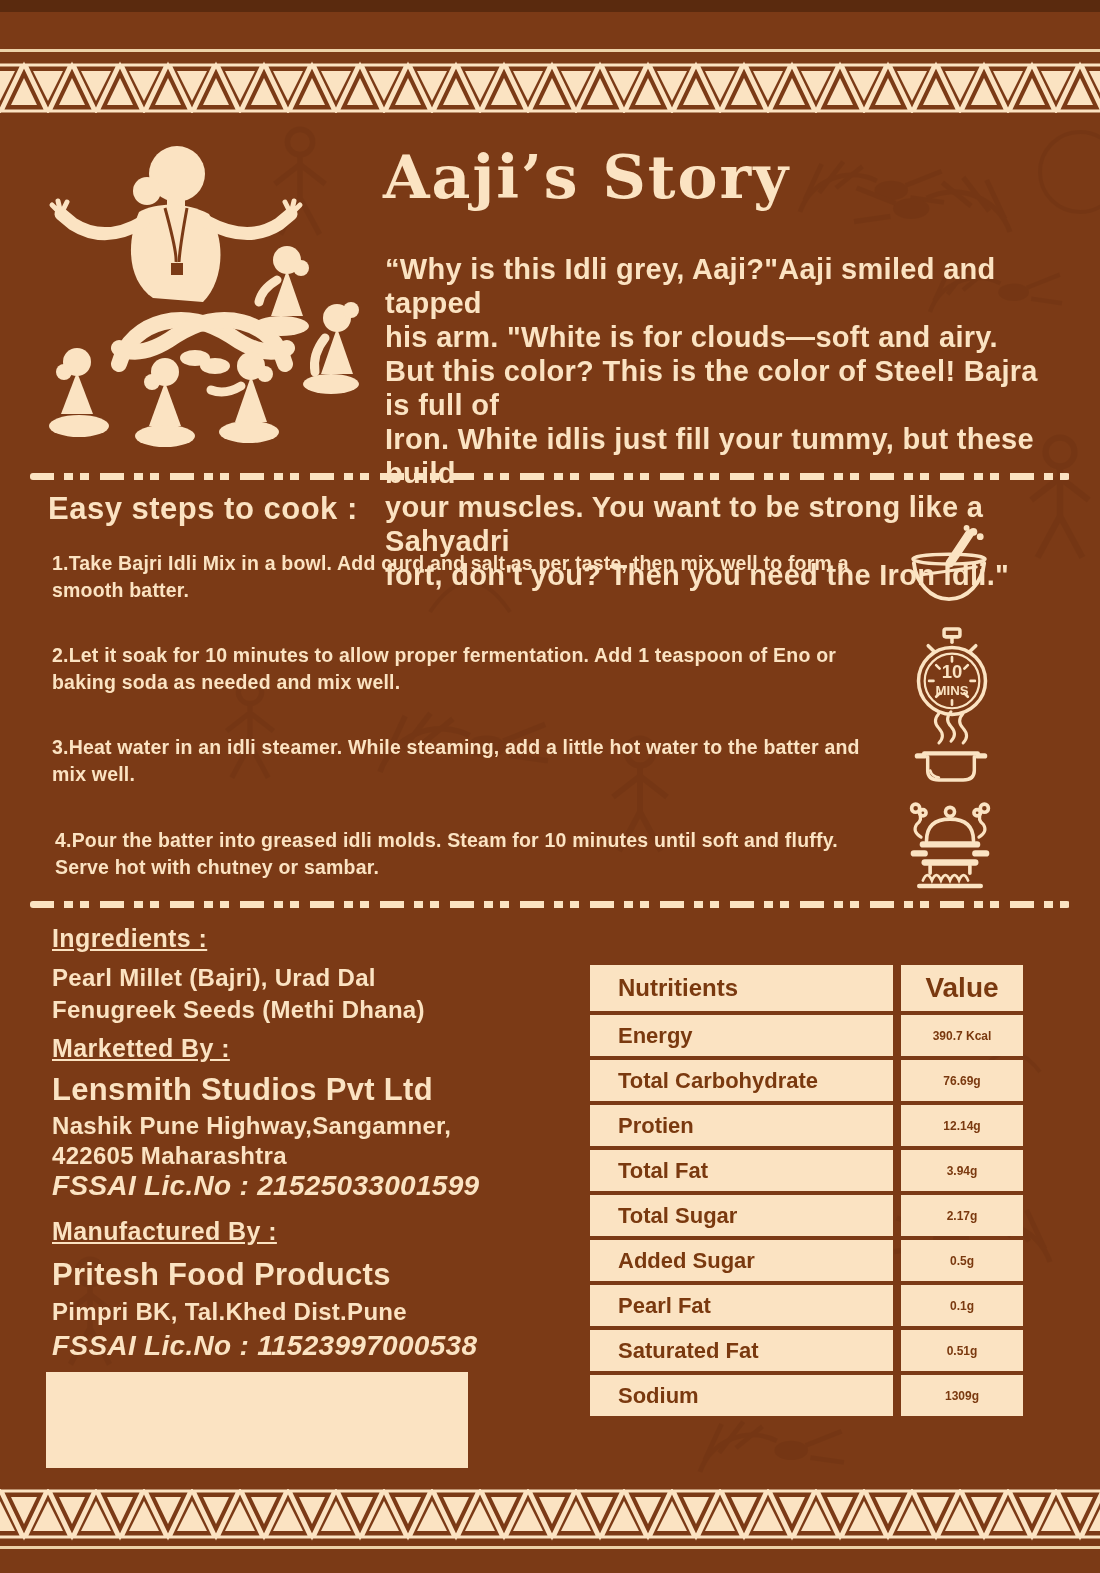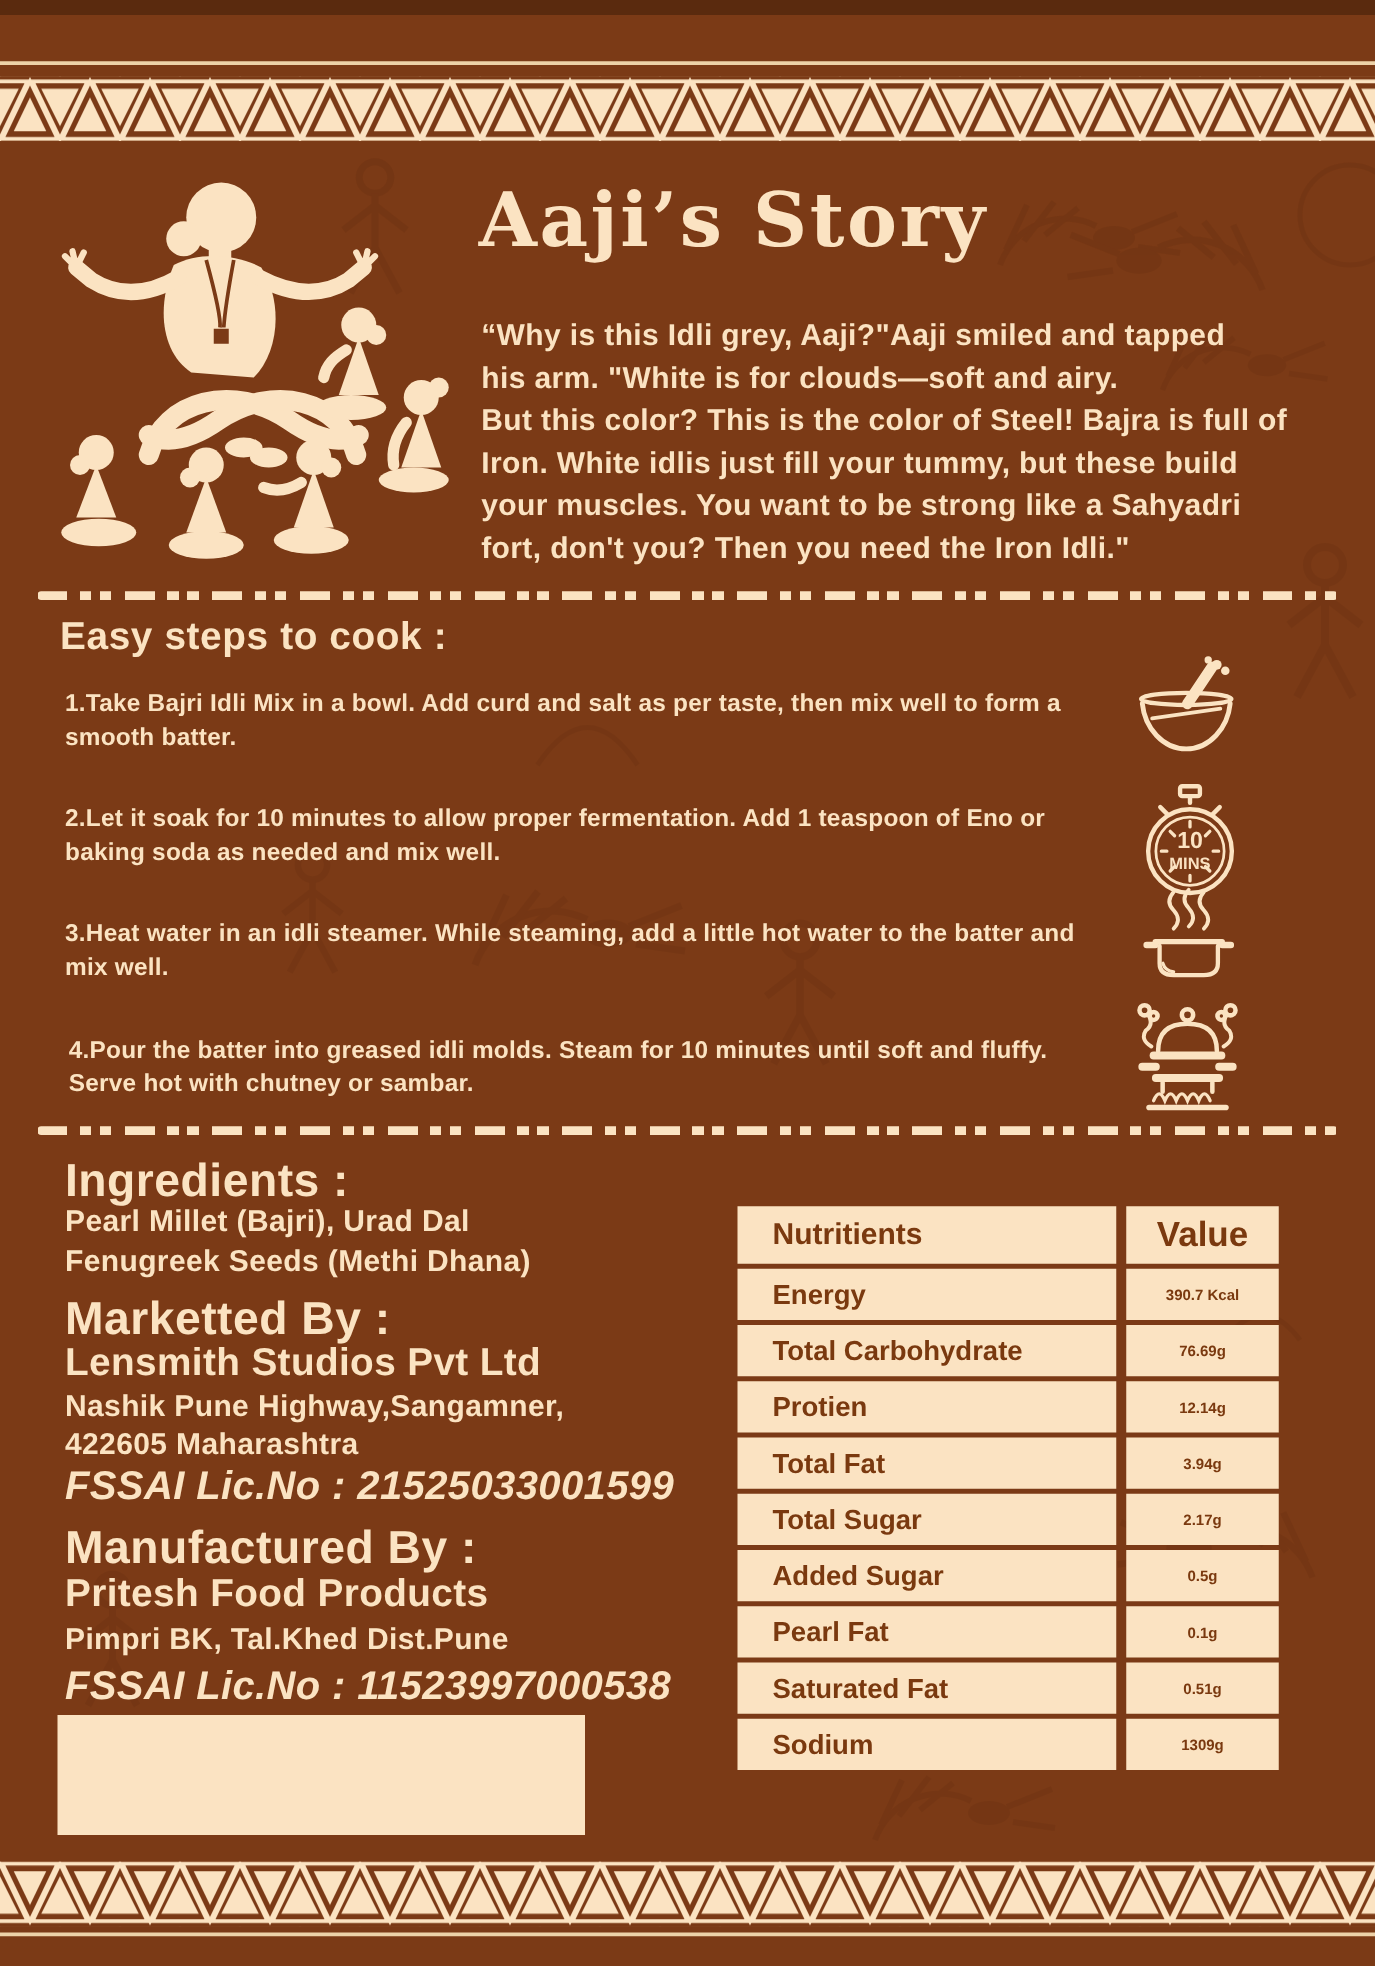--- a/index.html
+++ b/index.html
@@ -19,36 +19,36 @@
   .motifs{position:absolute;left:0;top:0;width:1100px;height:1573px;opacity:.45;}
   .abs{position:absolute;}
   .hline{position:absolute;left:0;width:1100px;height:3px;background:var(--rule);}
   .tri-border{position:absolute;left:0;width:1100px;height:52px;}
   .tri-border.flip{transform:scaleY(-1);}
   .title{
     font-family:"DejaVu Serif",serif;font-weight:700;font-size:60px;
     letter-spacing:2px;color:var(--cream);
   }
   .story{
-    font-size:24px;font-weight:600;line-height:34px;letter-spacing:.3px;
+    font-size:29px;font-weight:600;line-height:34px;letter-spacing:.3px;
     width:680px;color:var(--cream);
   }
   .dash{
     position:absolute;left:30px;width:1040px;height:7px;border-radius:3px;
     background-image:repeating-linear-gradient(90deg,
       var(--cream) 0 24px, transparent 24px 34px,
       var(--cream) 34px 43px, transparent 43px 50px,
       var(--cream) 50px 59px, transparent 59px 70px);
   }
   .h-steps{font-size:31px;font-weight:800;letter-spacing:.5px;}
   .step{font-size:19.5px;font-weight:700;line-height:27px;width:820px;letter-spacing:.2px;}
-  .h-sec{font-size:37px;font-weight:800;letter-spacing:.4px;}
+  .h-sec{font-size:25px;font-weight:800;letter-spacing:.4px;text-decoration:underline;}
   .co-name{font-size:31px;font-weight:800;letter-spacing:.3px;}
   .body-line{font-size:24px;font-weight:600;letter-spacing:.3px;}
-  .fssai{font-size:32px;font-weight:700;font-style:italic;letter-spacing:.3px;}
+  .fssai{font-size:28px;font-weight:700;font-style:italic;letter-spacing:.3px;}
   .barcode-box{position:absolute;left:46px;top:1360px;width:422px;height:96px;background:var(--cream);}
   .ntable{
     position:absolute;left:590px;top:953px;
     display:grid;grid-template-columns:303px 122px;
     grid-template-rows:46px repeat(9,41px);
     column-gap:8px;row-gap:4px;
   }
   .ncell{
     background:var(--cream);color:var(--dark);display:flex;align-items:center;
     font-weight:700;

